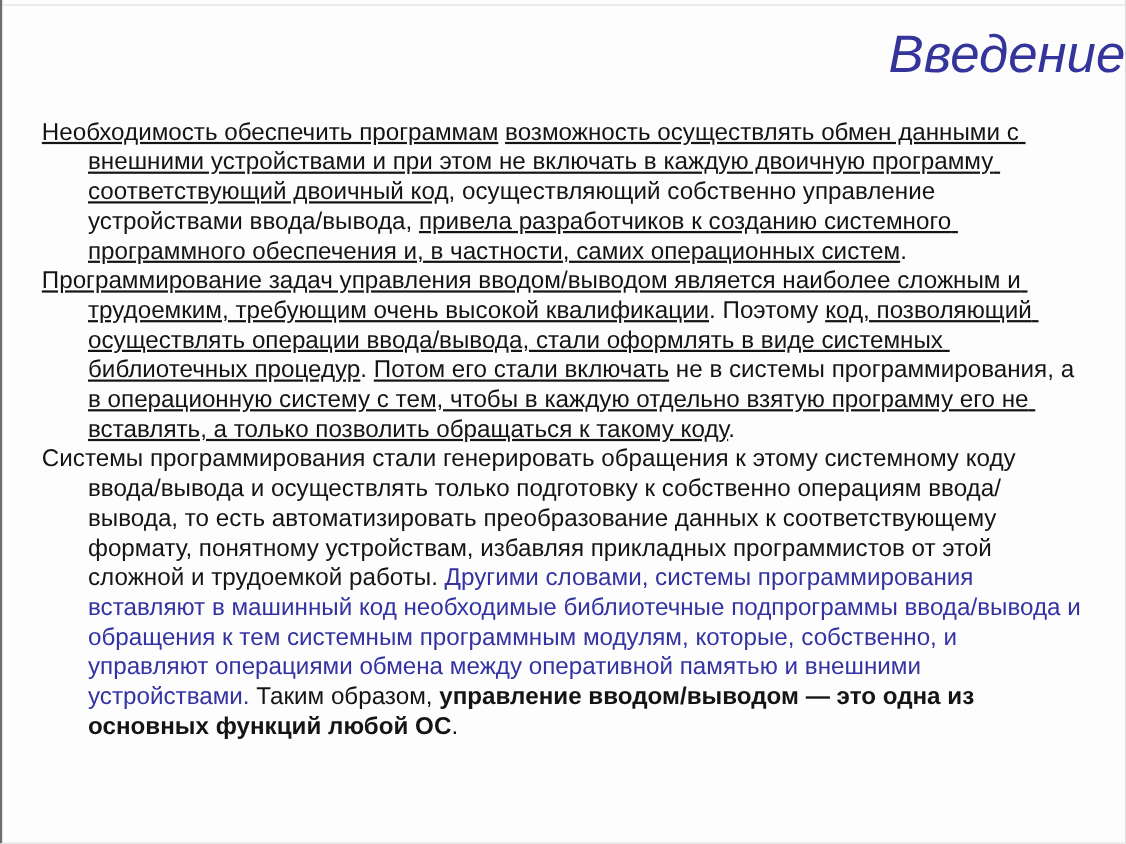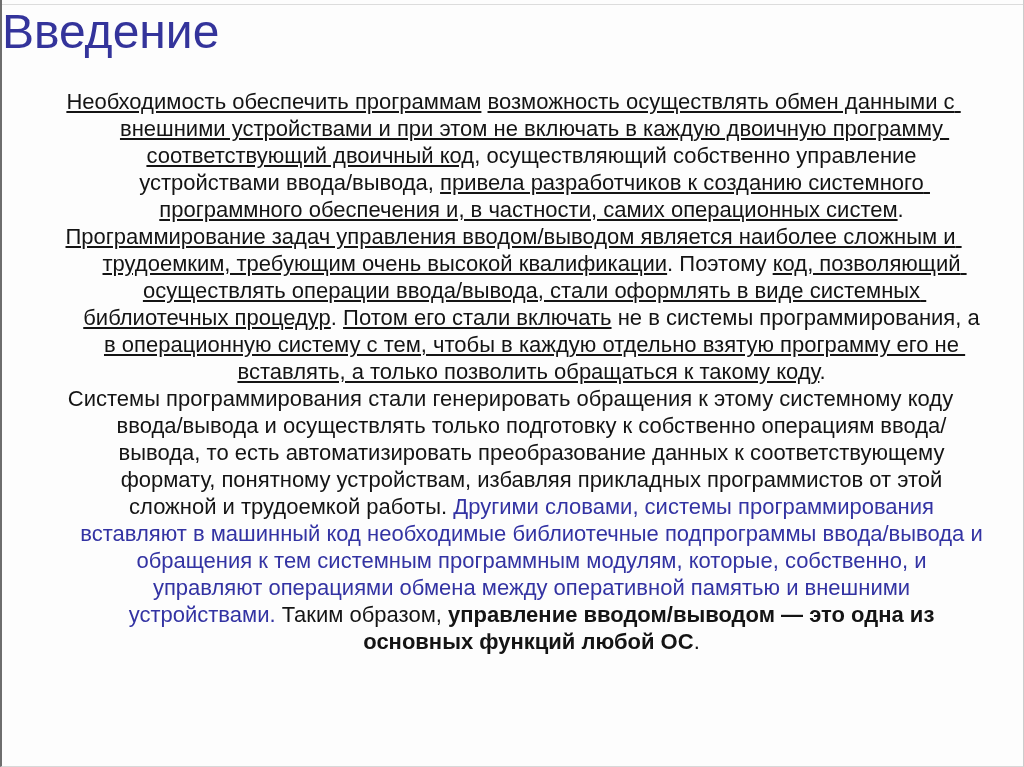--- a/index.html
+++ b/index.html
@@ -27,39 +27,39 @@
     content: "";
     position: absolute;
     left: 0;
     right: 0;
     top: 4px;
     height: 1px;
     background: #dcdcdc;
   }
   .title {
     margin: 0;
-    padding-top: 4px;
-    text-align: left;
+    padding-top: 22px;
+    text-align: right;
     font-size: 48px;
     line-height: 56px;
     font-weight: normal;
     color: var(--title-color, #34349B);
+    font-style: italic;
   }
   .content {
     margin-top: 28px;
     padding: 0 40px 0 36px;
     font-size: 22px;
     line-height: 27px;
     color: var(--body-color, #141414);
   }
   .para {
     margin: 0;
     padding-left: 42px;
     text-indent: -42px;
-    text-align: center;
   }
   .run { white-space: pre-wrap; }
   .run-u {
     text-decoration: underline;
     text-underline-offset: 2px;
   }
   .run-b { color: var(--accent-blue, #3333A3); }
   .run-bold { font-weight: bold; }
 </style>
 </head>

